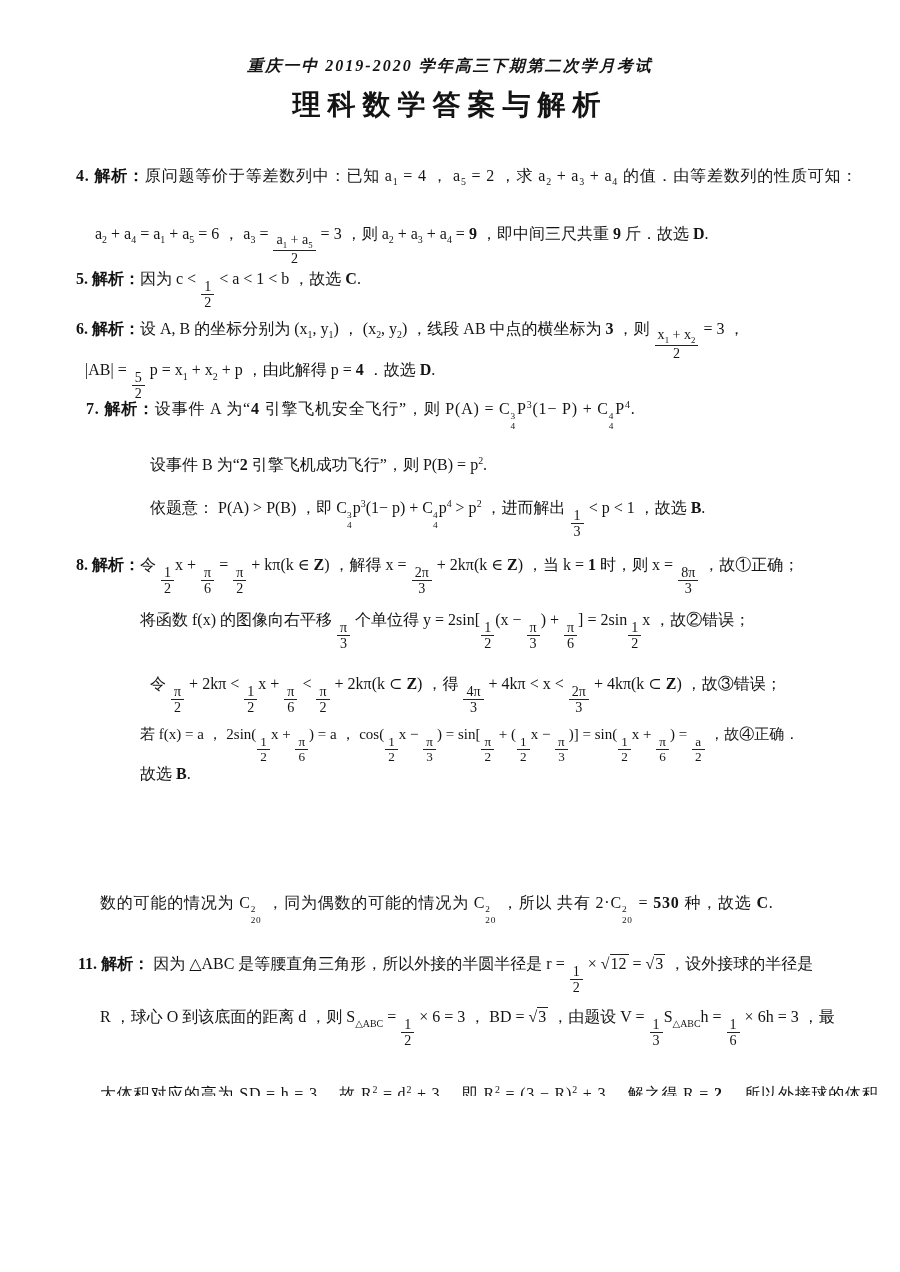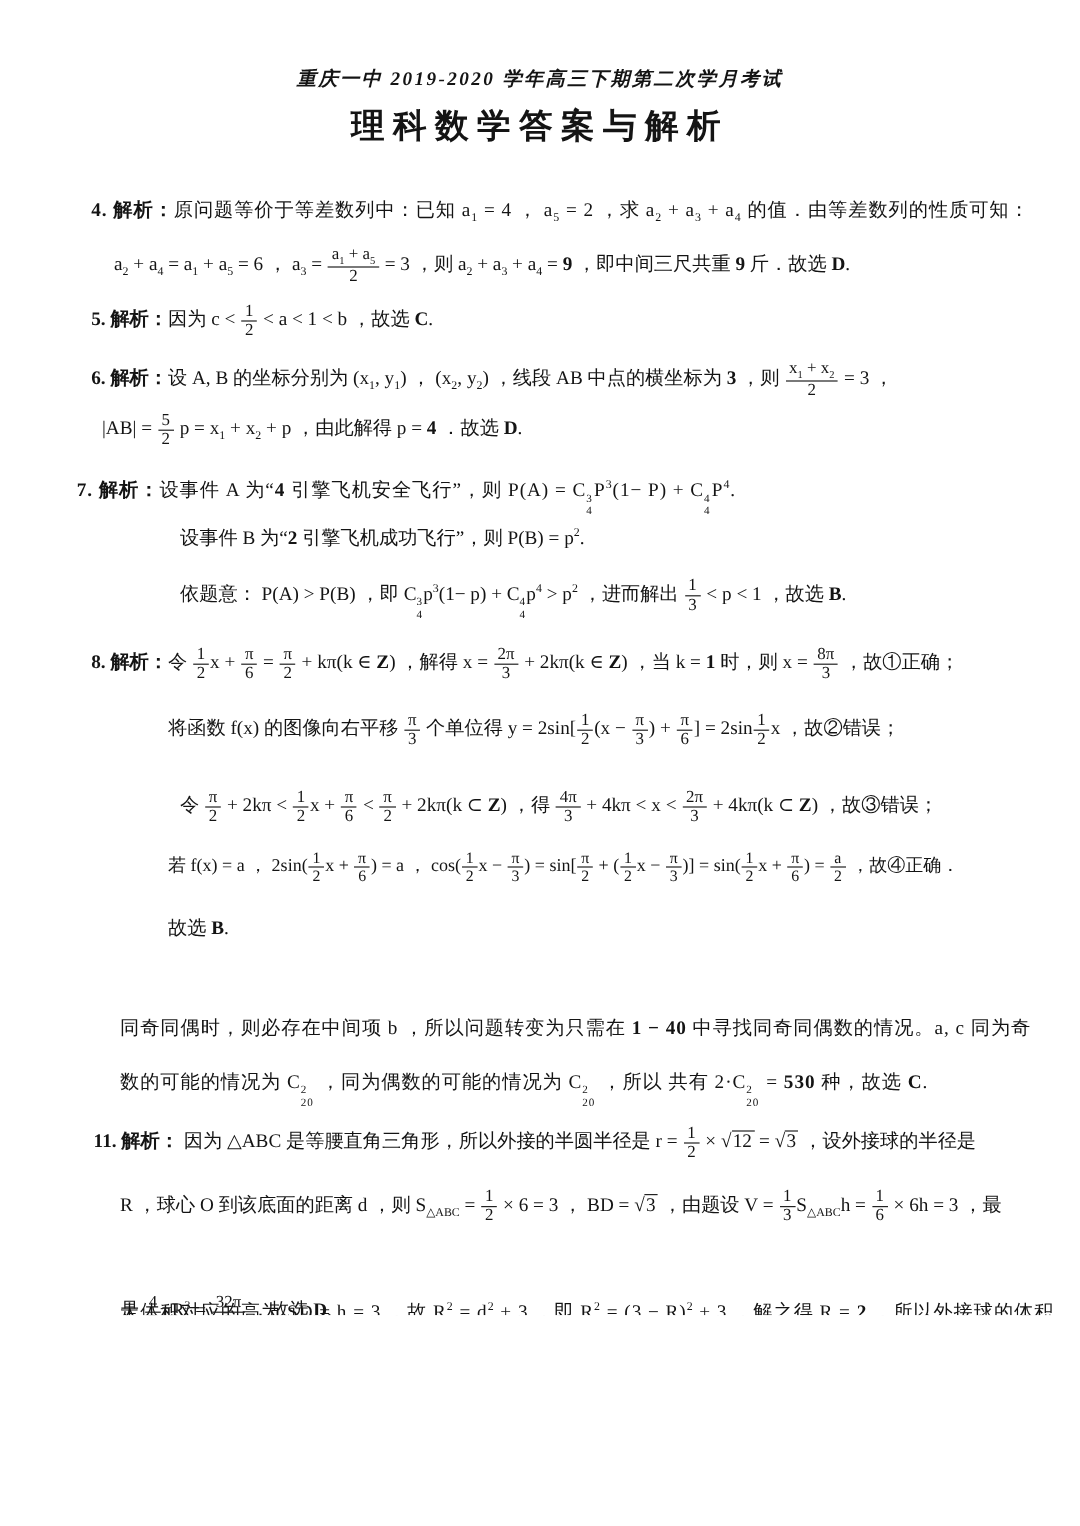--- a/index.html
+++ b/index.html
@@ -20,21 +20,21 @@
     position:absolute;white-space:nowrap;font-size:16px;line-height:1.2;
   }
   .sec{font-size:17px;}
   .sec .ans{font-weight:bold;letter-spacing:1.5px;}
   .sp{letter-spacing:0.8px;}
   .s15{font-size:15px;}
   b{font-weight:bold;}
   
   .fr{display:inline-block;vertical-align:middle;text-align:center;
       font-size:0.88em;line-height:1.05;margin:0 1px;}
-  .fr .n{display:block;padding:0 3px;}
+  .fr .n{display:block;padding:0 3px;margin-top:27px;}
   .fr .d{display:block;border-top:1px solid #222;padding:0 3px;}
   
   .ss{display:inline-flex;flex-direction:column;align-items:flex-start;
       font-size:0.58em;line-height:1.15;vertical-align:-0.45em;margin-right:1px;}
   .ss span{display:block;}
   
   .rad{border-top:1.4px solid #222;padding:0 2px 0 1px;margin-top:24px;}
   sub{font-size:0.62em;}
   sup{font-size:0.62em;}
   .ftr{
@@ -52,43 +52,42 @@
 
 
   <div class="line sp" style="top:166px;left:76px;"><b>4.</b>  <b>解析：</b>原问题等价于等差数列中：已知 a<sub>1</sub> = 4 ， a<sub>5</sub> = 2 ，求 a<sub>2</sub> + a<sub>3</sub> + a<sub>4</sub> 的值．由等差数列的性质可知：</div>
   <div class="line" style="top:205px;left:95px;">a<sub>2</sub> + a<sub>4</sub> = a<sub>1</sub> + a<sub>5</sub> = 6 ， a<sub>3</sub> = <span class="fr"><span class="n">a<sub>1</sub> + a<sub>5</sub></span><span class="d">2</span></span> = 3 ，则 a<sub>2</sub> + a<sub>3</sub> + a<sub>4</sub> = <b>9</b> ，即中间三尺共重 <b>9</b> 斤．故选 <b>D</b>.</div>
 
   <div class="line" style="top:252px;left:76px;"><b>5.</b>  <b>解析：</b>因为 c &lt; <span class="fr"><span class="n">1</span><span class="d">2</span></span> &lt; a &lt; 1 &lt; b ，故选 <b>C</b>.</div>
 
   <div class="line" style="top:300px;left:76px;"><b>6.</b>  <b>解析：</b>设 A, B 的坐标分别为 (x<sub>1</sub>, y<sub>1</sub>) ， (x<sub>2</sub>, y<sub>2</sub>) ，线段 AB 中点的横坐标为 <b>3</b> ，则 <span class="fr"><span class="n">x<sub>1</sub> + x<sub>2</sub></span><span class="d">2</span></span> = 3 ，</div>
   <div class="line" style="top:343px;left:85px;">|AB| = <span class="fr"><span class="n">5</span><span class="d">2</span></span> p = x<sub>1</sub> + x<sub>2</sub> + p ，由此解得 p = <b>4</b> ．故选 <b>D</b>.</div>
 
-  <div class="line sp" style="top:399px;left:64px;"><b>7.</b> <b>解析：</b>设事件 A 为“<b>4</b> 引擎飞机安全飞行”，则 P(A) = C<span class="ss">
+  <div class="line sp" style="top:399px;left:86px;"><b>7.</b> <b>解析：</b>设事件 A 为“<b>4</b> 引擎飞机安全飞行”，则 P(A) = C<span class="ss">
         <span>3</span>
         <span>4</span>
       </span>P<sup>3</sup>(1− P) + C<span class="ss">
         <span>4</span>
         <span>4</span>
       </span>P<sup>4</sup>.</div>
-  <div class="line" style="top:439px;left:150px;">设事件 B 为“<b>2</b> 引擎飞机成功飞行”，则 P(B) = p<sup>2</sup>.</div>
+  <div class="line" style="top:455px;left:150px;">设事件 B 为“<b>2</b> 引擎飞机成功飞行”，则 P(B) = p<sup>2</sup>.</div>
   <div class="line" style="top:481px;left:150px;">依题意： P(A) &gt; P(B) ，即 C<span class="ss">
         <span>3</span>
         <span>4</span>
       </span>p<sup>3</sup>(1− p) + C<span class="ss">
         <span>4</span>
         <span>4</span>
       </span>p<sup>4</sup> &gt; p<sup>2</sup> ，进而解出 <span class="fr"><span class="n">1</span><span class="d">3</span></span> &lt; p &lt; 1 ，故选 <b>B</b>.</div>
 
   <div class="line" style="top:538px;left:76px;"><b>8.</b>  <b>解析：</b>令 <span class="fr"><span class="n">1</span><span class="d">2</span></span>x + <span class="fr"><span class="n">π</span><span class="d">6</span></span> = <span class="fr"><span class="n">π</span><span class="d">2</span></span> + kπ(k ∈ <b>Z</b>) ，解得 x = <span class="fr"><span class="n">2π</span><span class="d">3</span></span> + 2kπ(k ∈ <b>Z</b>) ，当 k = <b>1</b> 时，则 x = <span class="fr"><span class="n">8π</span><span class="d">3</span></span> ，故①正确；</div>
   <div class="line" style="top:593px;left:140px;">将函数 f(x) 的图像向右平移 <span class="fr"><span class="n">π</span><span class="d">3</span></span> 个单位得 y = 2sin[<span class="fr"><span class="n">1</span><span class="d">2</span></span>(x − <span class="fr"><span class="n">π</span><span class="d">3</span></span>) + <span class="fr"><span class="n">π</span><span class="d">6</span></span>] = 2sin<span class="fr"><span class="n">1</span><span class="d">2</span></span>x ，故②错误；</div>
   <div class="line" style="top:657px;left:150px;">令 <span class="fr"><span class="n">π</span><span class="d">2</span></span> + 2kπ &lt; <span class="fr"><span class="n">1</span><span class="d">2</span></span>x + <span class="fr"><span class="n">π</span><span class="d">6</span></span> &lt; <span class="fr"><span class="n">π</span><span class="d">2</span></span> + 2kπ(k ⊂ <b>Z</b>) ，得 <span class="fr"><span class="n">4π</span><span class="d">3</span></span> + 4kπ &lt; x &lt; <span class="fr"><span class="n">2π</span><span class="d">3</span></span> + 4kπ(k ⊂ <b>Z</b>) ，故③错误；</div>
   <div class="line s15" style="top:708px;left:140px;">若 f(x) = a ， 2sin(<span class="fr"><span class="n">1</span><span class="d">2</span></span>x + <span class="fr"><span class="n">π</span><span class="d">6</span></span>) = a ， cos(<span class="fr"><span class="n">1</span><span class="d">2</span></span>x − <span class="fr"><span class="n">π</span><span class="d">3</span></span>) = sin[<span class="fr"><span class="n">π</span><span class="d">2</span></span> + (<span class="fr"><span class="n">1</span><span class="d">2</span></span>x − <span class="fr"><span class="n">π</span><span class="d">3</span></span>)] = sin(<span class="fr"><span class="n">1</span><span class="d">2</span></span>x + <span class="fr"><span class="n">π</span><span class="d">6</span></span>) = <span class="fr"><span class="n">a</span><span class="d">2</span></span> ，故④正确．</div>
   <div class="line" style="top:764px;left:140px;">故选 <b>B</b>.</div>
 
-  <div class="line sp" style="top:848px;left:100px;">同奇同偶时，则必存在中间项 b ，所以问题转变为只需在 <b>1 − 40</b> 中寻找同奇同偶数的情况。a, c 同为奇</div>
   <div class="line sp" style="top:893px;left:100px;">数的可能的情况为 C<span class="ss">
         <span>2</span>
         <span>20</span>
       </span> ，同为偶数的可能的情况为 C<span class="ss">
         <span>2</span>
         <span>20</span>
       </span> ，所以  共有 2·C<span class="ss">
         <span>2</span>
         <span>20</span>
       </span> = <b>530</b> 种，故选 <b>C</b>.</div>

